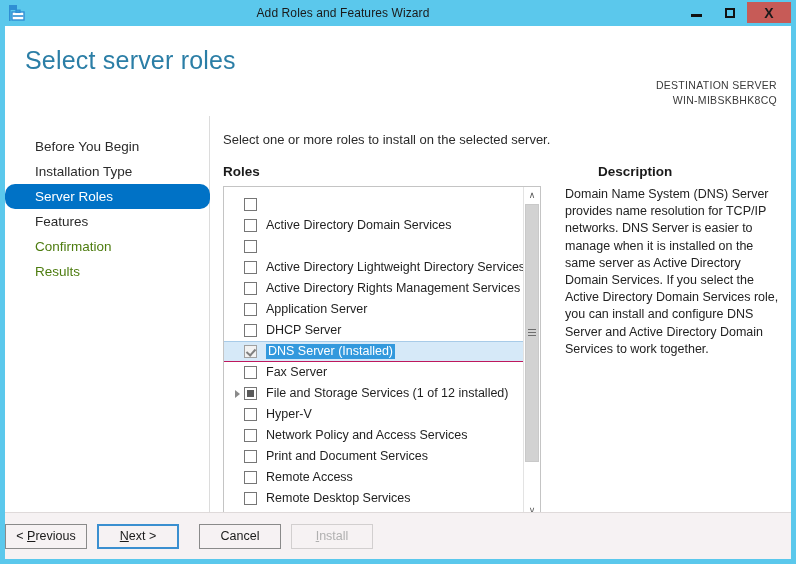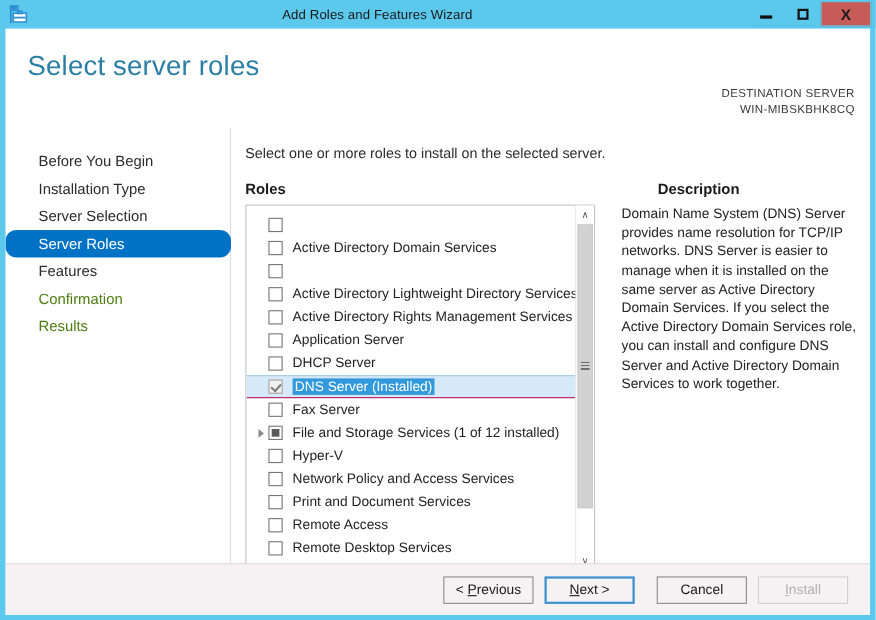--- a/index.html
+++ b/index.html
@@ -367,21 +367,20 @@
     position: absolute;
     left: 0;
     bottom: 0;
     width: 786px;
     height: 47px;
     background: #f6f2f3;
     border-top: 1px solid #dfdada;
     box-sizing: border-box;
     display: flex;
     align-items: center;
-    justify-content: flex-end;
     padding-right: 20px;
     gap: 10px;
   }
   .btn {
     min-width: 82px;
     height: 25px;
     border: 1px solid #8a8a8a;
     background: #f6f2f3;
     font-size: 12.5px;
     color: #1a1a1a;
@@ -439,21 +438,20 @@
         <span class="dest-label">DESTINATION SERVER</span>
         <span class="dest-name">WIN-MIBSKBHK8CQ</span>
       </div>
     </div>
 
     <div class="body-area">
 
       <div class="nav">
         <div class="nav-item">Before You Begin</div>
         <div class="nav-item">Installation Type</div>
-        <div class="nav-item">Server Selection</div>
         <div class="nav-item active">Server Roles</div>
         <div class="nav-item">Features</div>
         <div class="nav-item disabled">Confirmation</div>
         <div class="nav-item disabled">Results</div>
       </div>
 
       <div class="content">
         <div class="instruction">Select one or more roles to install on the selected server.</div>
         <div class="roles-label">Roles</div>
         <div class="desc-label">Description</div>

